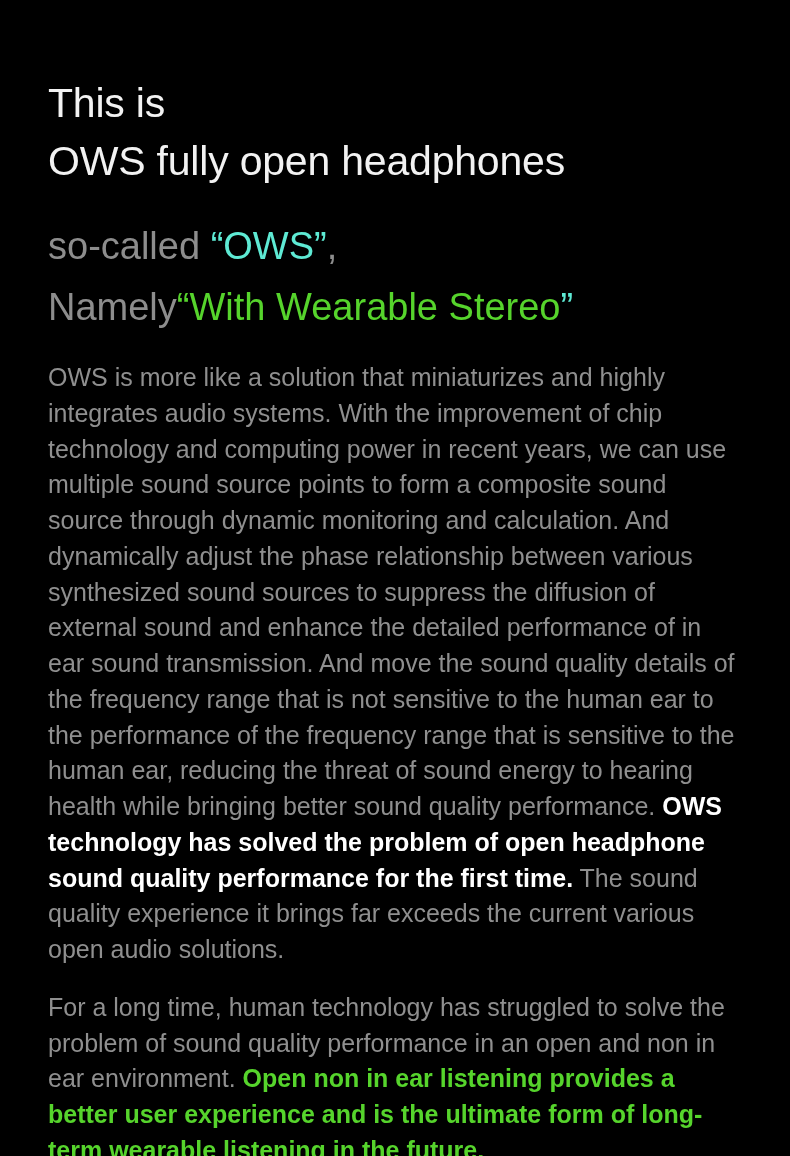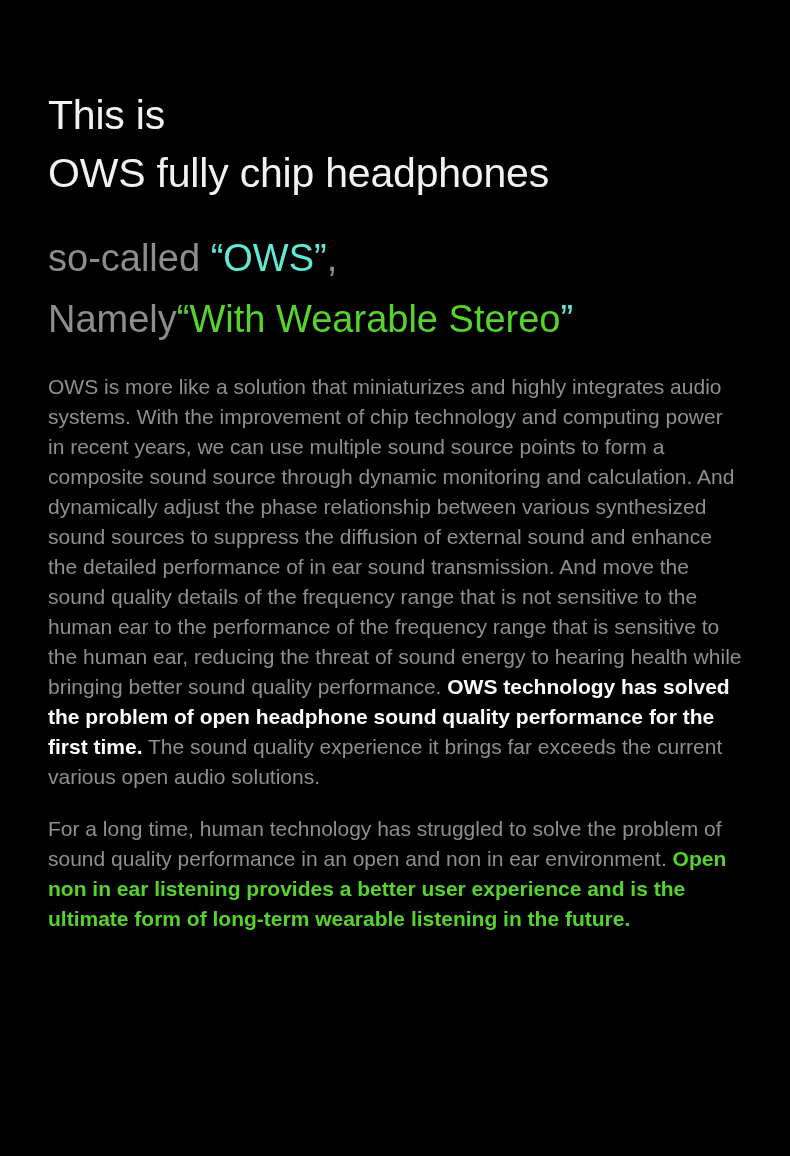--- a/index.html
+++ b/index.html
@@ -14,21 +14,21 @@
     font-family: "Liberation Sans", sans-serif;
     color: #9a9a9a;
     -webkit-font-smoothing: antialiased;
   }
   .page {
     position: relative;
     width: 790px;
     height: 1072px;
     background: #000000;
     box-sizing: border-box;
-    padding: 16px 48px;
+    padding: 4px 48px;
   }
   .headline {
     padding-top: 70px;
   }
   .headline-line {
     color: #f2f2f2;
     font-size: 41px;
     line-height: 1.42;
     font-weight: 400;
     letter-spacing: -0.2px;
@@ -47,21 +47,21 @@
   .accent {
     color: #56d42c;
   }
   .quote {
     color: #5eead4;
   }
   .body {
     margin-top: 22px;
   }
   .para {
-    font-size: 21px;
+    font-size: 25px;
     line-height: 1.43;
     color: #8f8f8f;
     margin: 0 0 0 0;
   }
   .para + .para {
     margin-top: 22px;
   }
   .bold-white {
     color: #ffffff;
     font-weight: 700;
@@ -71,21 +71,21 @@
     font-weight: 700;
   }
 </style>
 </head>
 <body>
 
 <div class="page">
 
   <div class="headline">
     <div class="headline-line">This is</div>
-    <div class="headline-line">OWS fully chip headphones</div>
+    <div class="headline-line">OWS fully open headphones</div>
   </div>
 
   <div class="subhead">
     <div class="subhead-line"><span>so-called </span><span class="quote">“OWS”</span><span>,</span></div>
     <div class="subhead-line"><span>Namely</span><span class="accent">“</span><span class="accent">With Wearable Stereo</span><span class="quote">”</span></div>
   </div>
 
   <div class="body">
     <p class="para"><span>OWS is more like a solution that miniaturizes and highly integrates audio systems. With the improvement of chip technology and computing power in recent years, we can use multiple sound source points to form a composite sound source through dynamic monitoring and calculation. And dynamically adjust the phase relationship between various synthesized sound sources to suppress the diffusion of external sound and enhance the detailed performance of in ear sound transmission. And move the sound quality details of the frequency range that is not sensitive to the human ear to the performance of the frequency range that is sensitive to the human ear, reducing the threat of sound energy to hearing health while bringing better sound quality performance. </span><span class="bold-white">OWS technology has solved the problem of open headphone sound quality performance for the first time.</span><span> The sound quality experience it brings far exceeds the current various open audio solutions.</span></p>
     <p class="para"><span>For a long time, human technology has struggled to solve the problem of sound quality performance in an open and non in ear environment. </span><span class="accent-bold">Open non in ear listening provides a better user experience and is the ultimate form of long-term wearable listening in the future.</span></p>

